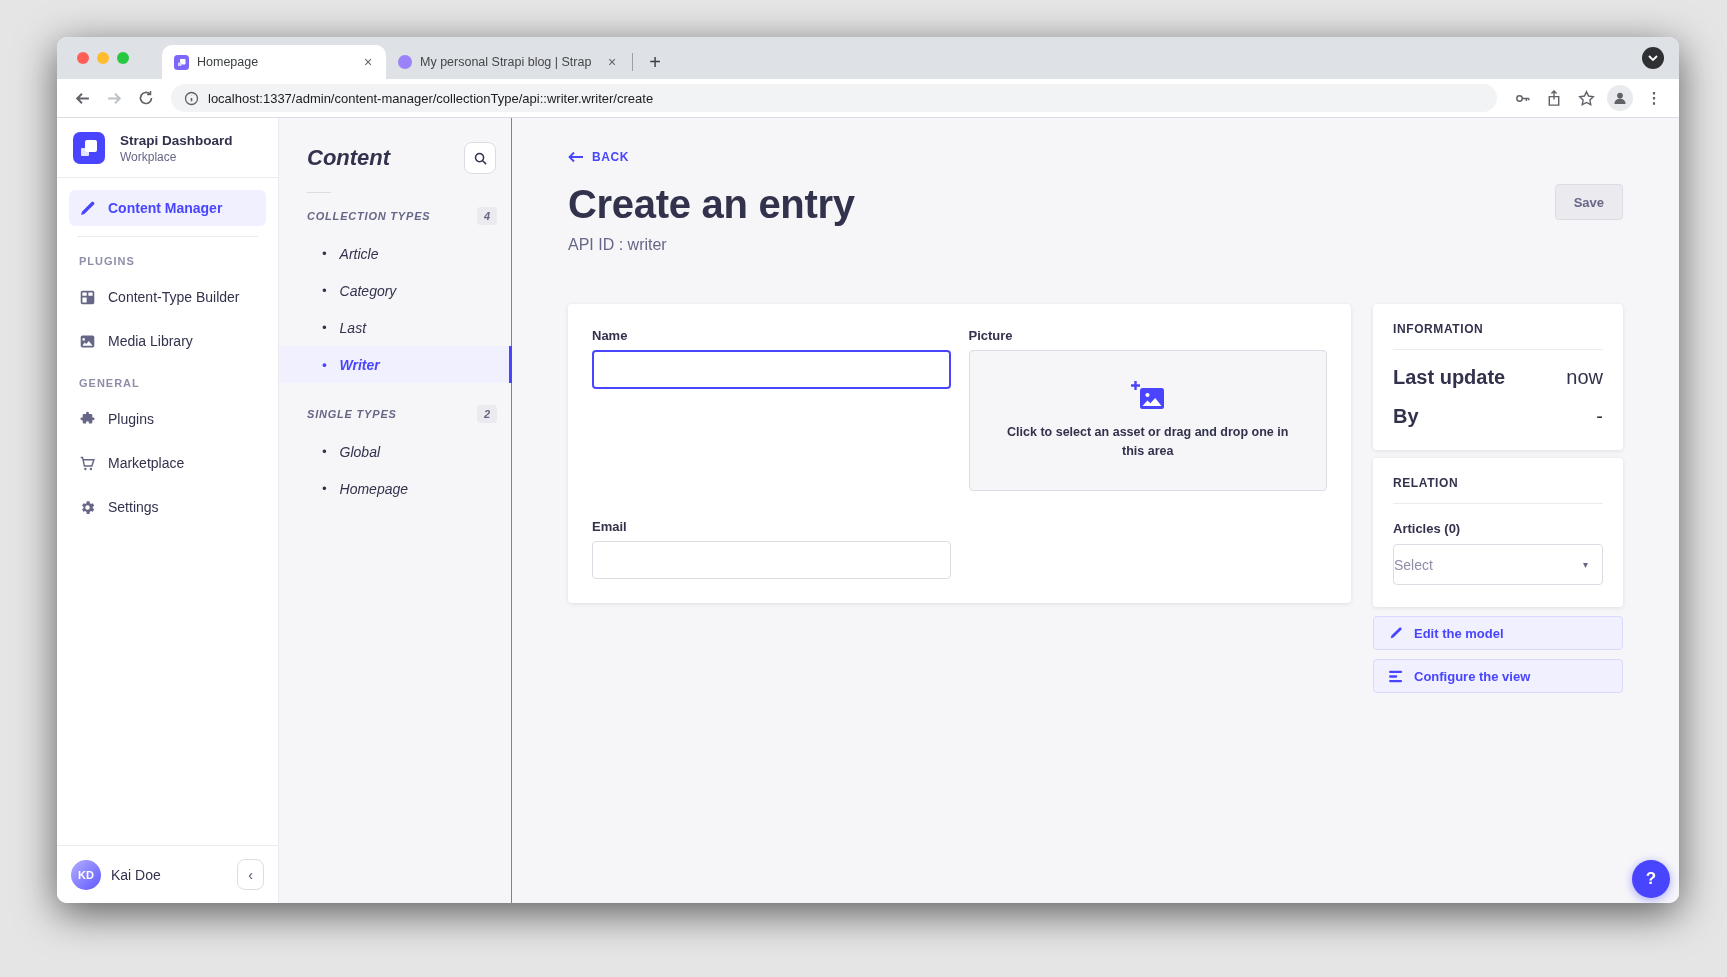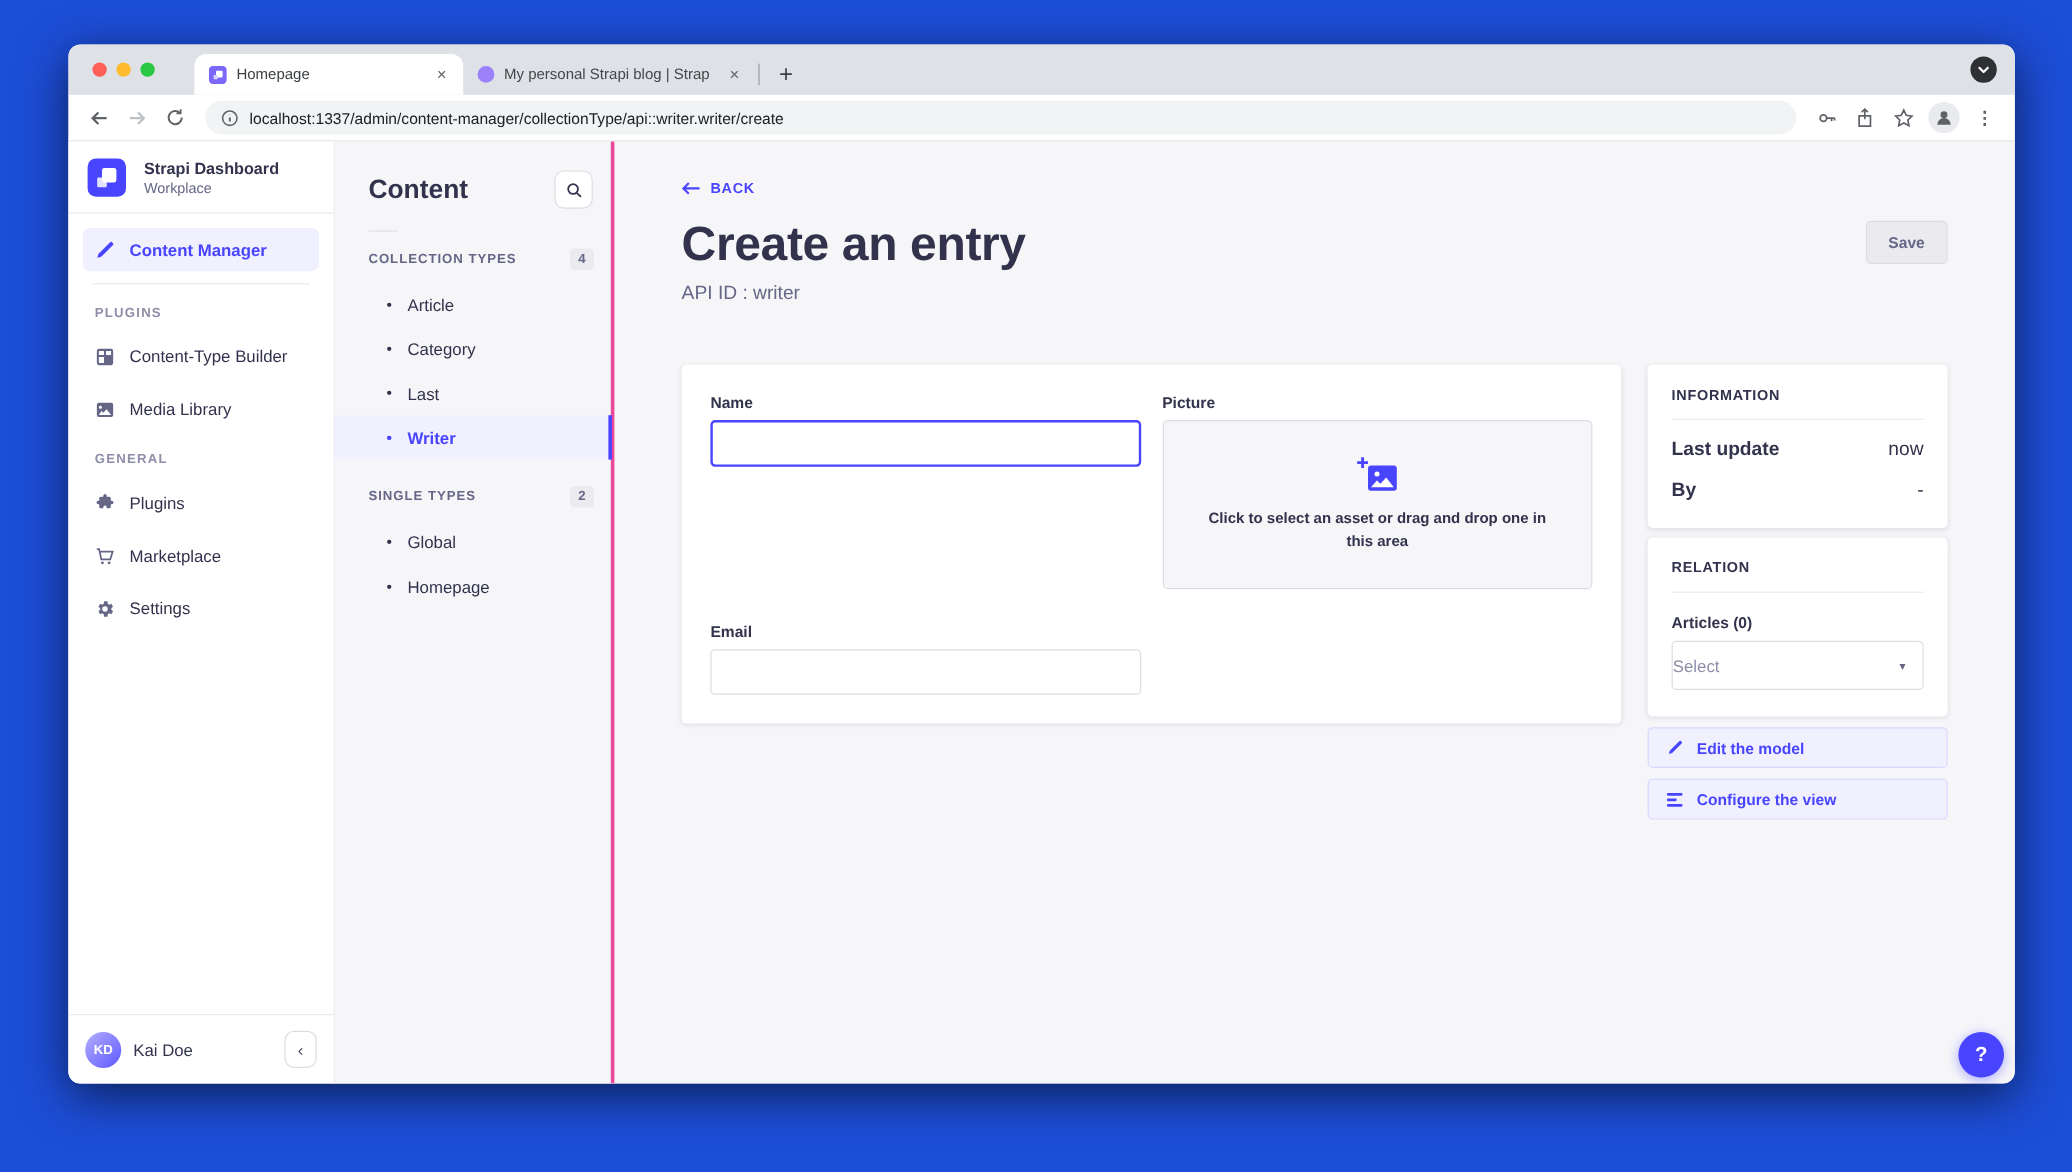--- a/index.html
+++ b/index.html
@@ -1,17 +1,17 @@
 <!DOCTYPE html>
 <html><head>
 <meta charset="utf-8">
 <style>
   * { box-sizing: border-box; margin: 0; padding: 0; }
   html,body { width: 1727px; height: 977px; background:#000; font-family:"Liberation Sans",sans-serif; }
-  .stage { position:relative; width:1727px; height:977px; background:#1d4ed8; overflow:hidden; }
+  .stage { position:relative; width:1727px; height:977px; background:#e5e5e5; overflow:hidden; }
   .window { position:absolute; left:57px; top:37px; width:1622px; height:866px; border-radius:10px; overflow:hidden; background:#fff; display:flex; flex-direction:column; box-shadow:0 10px 40px rgba(0,0,0,.6); }
 
   
   .tabstrip { height:42px; background:#dee1e6; position:relative; display:flex; align-items:flex-end; flex:0 0 auto; }
   .traffic { position:absolute; left:20px; top:15px; display:flex; gap:8px; }
   .light { width:12px; height:12px; border-radius:50%; }
   .light.red{background:#ff5f57} .light.yellow{background:#febc2e} .light.green{background:#28c840}
   .tab { height:34px; display:flex; align-items:center; gap:8px; padding:0 10px 0 12px; border-radius:10px 10px 0 0; width:224px; }
   .tab.active { margin-left:105px; background:#fff; }
   .tab.inactive { width:244px; }
@@ -48,21 +48,21 @@
   .nav-item.active { background:#f0f0ff; color:#4945ff; font-weight:bold; }
   .nav-item.active .ic { color:#4945ff; }
   .side-divider { height:1px; background:#eaeaef; margin:10px 20px 0; }
   .section-label { font-size:11px; font-weight:bold; letter-spacing:1px; color:#8e8ea9; margin:18px 0 12px 22px; }
   .sidenav-footer { margin-top:auto; border-top:1px solid #eaeaef; padding:13px 14px; display:flex; align-items:center; gap:10px; }
   .kd-avatar { width:30px; height:30px; border-radius:50%; background:linear-gradient(135deg,#b2aeff 0%,#5f58ff 100%); color:#fff; font-size:11px; font-weight:bold; display:flex; align-items:center; justify-content:center; flex:0 0 auto; }
   .user-name { flex:1; font-size:14px; color:#32324d; }
   .collapse-btn { width:27px; height:31px; background:#fff; border:1px solid #dcdce4; border-radius:8px; color:#4a4a6a; font-size:14px; display:flex; align-items:center; justify-content:center; }
 
   
-  .subnav { width:233px; background:#f6f6f9; border-right:3px solid #ec4899; flex:0 0 auto; }
+  .subnav { width:233px; background:#f6f6f9; border-right:1px solid #ec4899; flex:0 0 auto;font-style:italic; }
   .subnav-header { display:flex; align-items:center; justify-content:space-between; padding:24px 15px 0 28px; }
   .subnav-title { font-size:22px; font-weight:bold; color:#32324d; }
   .search-btn { width:32px; height:32px; background:#fff; border:1px solid #dcdce4; border-radius:8px; color:#32324d; display:flex; align-items:center; justify-content:center; }
   .subnav-divider { width:24px; height:1px; background:#dcdce4; margin:18px 0 14px 28px; }
   .group-head { display:flex; align-items:center; justify-content:space-between; padding:0 14px 0 28px; margin:12px 0 10px; }
   .group-title { font-size:11px; font-weight:bold; letter-spacing:.8px; color:#666687; }
   .count-badge { background:#eaeaef; color:#666687; font-size:11px; font-weight:bold; border-radius:4px; padding:3px 7px; }
   .subnav-item { position:relative; height:37px; display:flex; align-items:center; gap:13px; padding-left:43px; font-size:14px; color:#32324d; }
   .subnav-item .bullet { font-size:13px; color:#32324d; }
   .subnav-item.active { background:#f0f0ff; color:#4945ff; font-weight:bold; }
@@ -83,21 +83,21 @@
   .text-input { width:100%; height:38px; background:#fff; border:1px solid #dcdce4; border-radius:4px; padding:0 16px; font-size:14px; color:#32324d; outline:none; font-family:"Liberation Sans",sans-serif; }
   .text-input.focused { border:2px solid #4945ff; height:39px; }
   .dropzone { height:141px; background:#f6f6f9; border:1px solid #dcdce4; border-radius:4px; display:flex; flex-direction:column; align-items:center; justify-content:center; gap:12px; padding:0 30px; text-align:center; }
   .dropzone-text { font-size:12.5px; font-weight:bold; color:#32324d; line-height:1.55; max-width:320px; }
   .email-cell { grid-column:1; }
 
   .right-col { width:250px; flex:0 0 auto; display:flex; flex-direction:column; }
   .panel-card { background:#fff; border-radius:4px; box-shadow:0 1px 4px rgba(33,33,52,.1); padding:18px 20px 22px; }
   .panel-heading { font-size:12px; font-weight:bold; letter-spacing:.6px; color:#32324d; }
   .panel-divider { height:1px; background:#eaeaef; margin:13px 0 3px; }
-  .info-row { display:flex; justify-content:space-between; align-items:flex-end; margin-top:16px; font-size:16px; color:#32324d; }
+  .info-row { display:flex; justify-content:space-between; align-items:flex-end; margin-top:16px; font-size:20px; color:#32324d; }
   .info-label { font-weight:bold; }
   .relation-card { margin-top:8px; }
   .relation-field-label { font-size:13px; font-weight:bold; color:#32324d; margin:17px 0 8px; }
   .select-box { height:41px; background:#fff; border:1px solid #dcdce4; border-radius:4px; display:flex; align-items:center; justify-content:space-between; padding:0 14px 0 0; }
   .select-placeholder { font-size:14px; color:#8e8ea9; }
   .caret { font-size:10px; color:#666687; }
   .action-btn { margin-top:9px; height:34px; background:#f0f0ff; border:1px solid #d9d8ff; border-radius:4px; color:#4945ff; font-size:13px; font-weight:bold; display:flex; align-items:center; gap:11px; padding:0 15px; width:100%; }
   .action-btn .ic { display:flex; }
 
   .help-fab { position:absolute; right:9px; bottom:5px; width:38px; height:38px; border-radius:50%; background:#4945ff; color:#fff; font-size:17px; font-weight:bold; display:flex; align-items:center; justify-content:center; box-shadow:0 2px 10px rgba(73,69,255,.45); }

